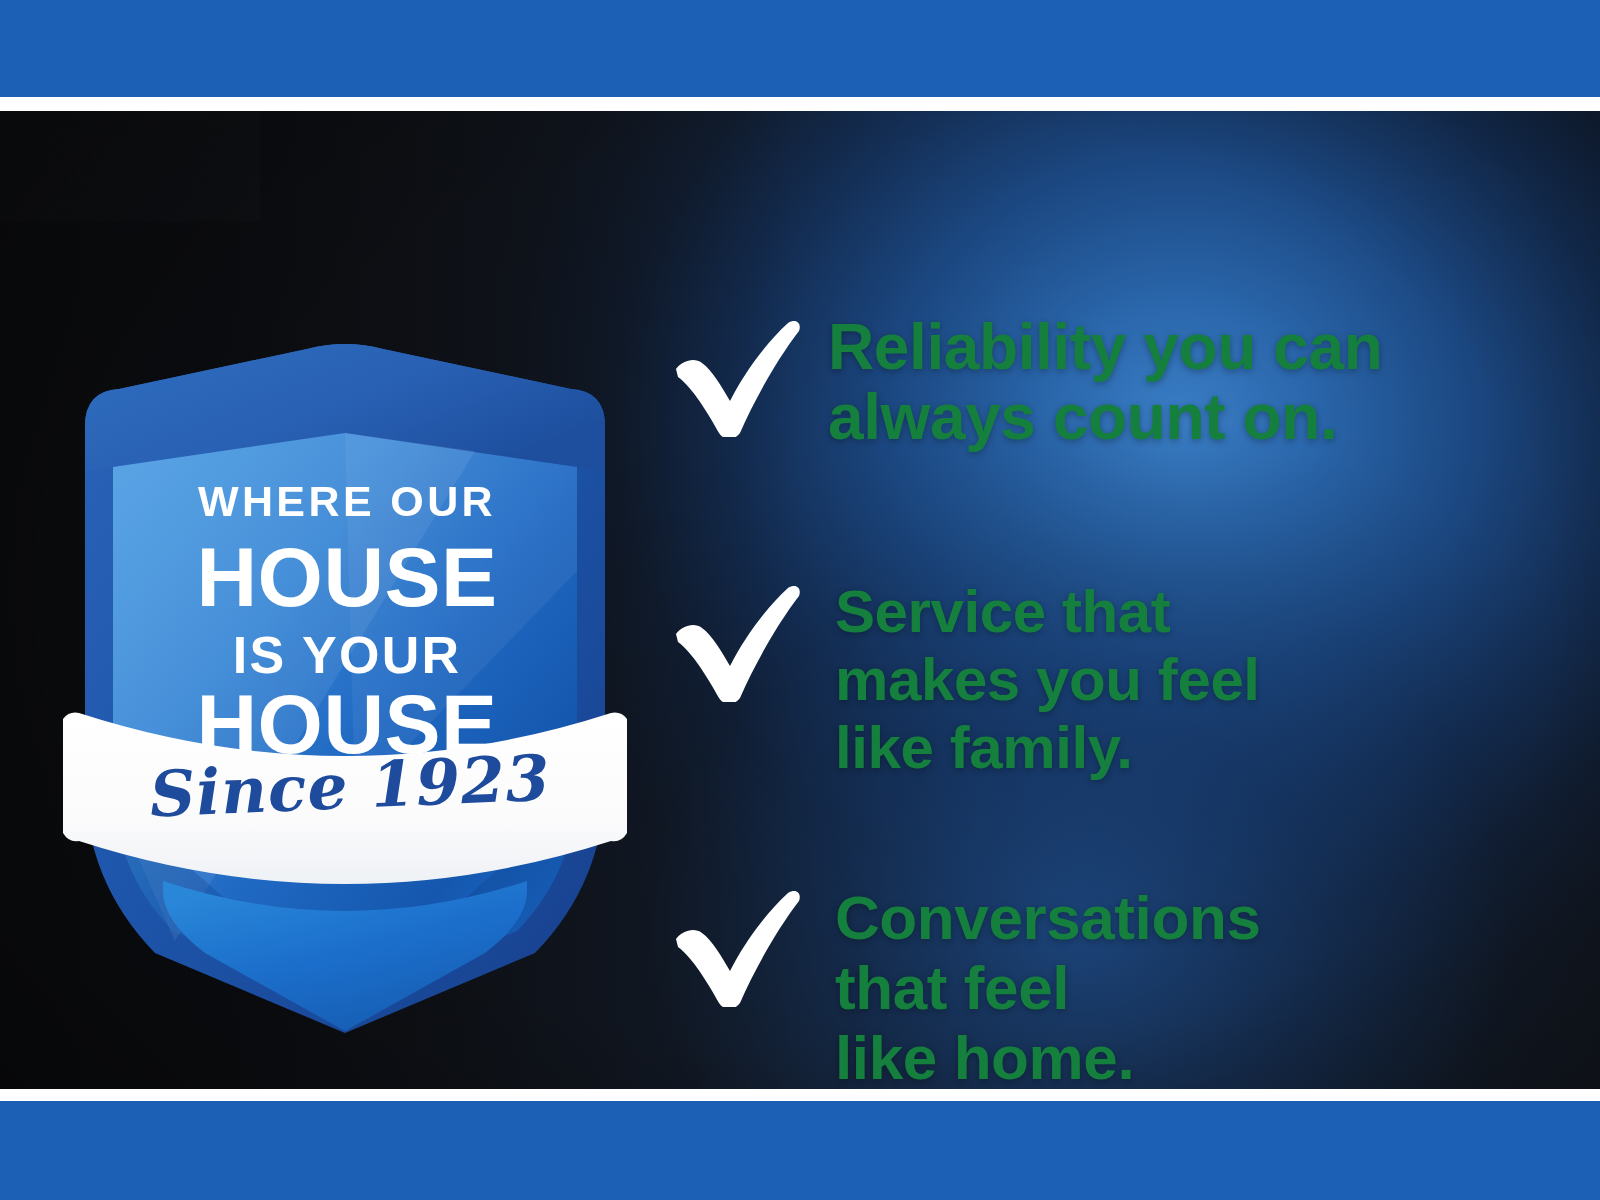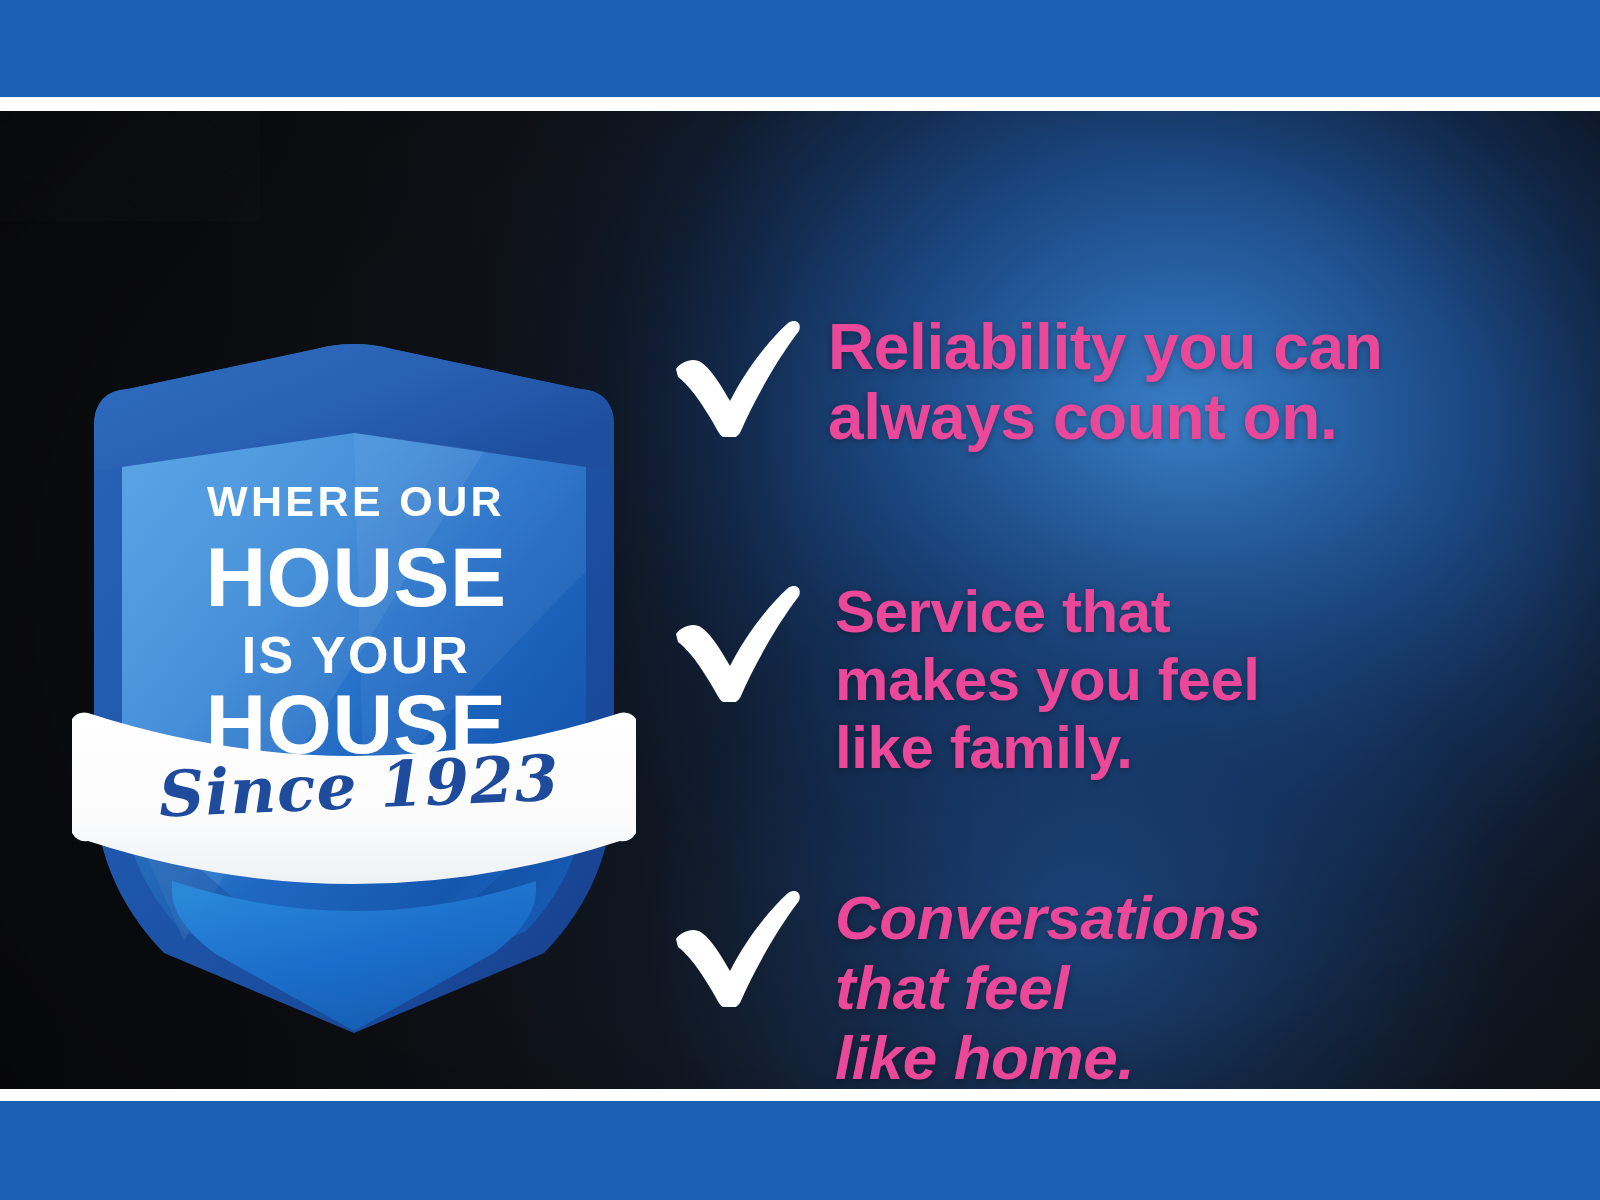--- a/index.html
+++ b/index.html
@@ -67,21 +67,21 @@
   }
   
   #grain{
     position:absolute;inset:-40px;opacity:.30;mix-blend-mode:overlay;
   }
   #grain2{
     position:absolute;inset:-40px;opacity:.18;mix-blend-mode:soft-light;
   }
 
   
-  #shield-wrap{position:absolute;left:64px;top:130px;width:580px;height:820px;}
+  #shield-wrap{position:absolute;left:55px;top:130px;width:580px;height:820px;}
   #shield-svg{display:block;width:580px;height:820px;overflow:visible;}
 
   .sh-txt{
     fill:#ffffff;font-family:"Liberation Sans","DejaVu Sans",sans-serif;
     font-weight:bold;text-anchor:middle;
   }
   .sh-l1{font-size:43px;letter-spacing:3.4px;}
   .sh-l2{font-size:84px;letter-spacing:0.5px;}
   .sh-l3{font-size:52px;letter-spacing:2.2px;}
   .sh-l4{font-size:84px;letter-spacing:0.5px;}
@@ -96,29 +96,29 @@
   .bullet{position:absolute;left:0;width:900px;}
   .b1{top:95px;}
   .b2{top:360px;}
   .b3{top:665px;}
 
   .check{position:absolute;left:8px;top:0;width:140px;height:120px;}
   .check svg{display:block;}
 
   .btext{
     position:absolute;left:175px;top:-4px;width:690px;
-    color:#ec4899;font-weight:bold;
+    color:#15803d;font-weight:bold;
     font-size:63px;line-height:1.10;
     letter-spacing:-0.4px;
     text-shadow:0 2px 7px rgba(0,0,0,0.30);
     white-space:pre-line;
   }
   .b1 .btext{left:168px;font-size:64px;line-height:1.09;}
   .b2 .btext{font-size:60px;line-height:1.13;}
-  .b3 .btext{font-size:62px;line-height:1.13;font-style:italic;}
+  .b3 .btext{font-size:62px;line-height:1.13;}
 </style>
 </head>
 <body>
 
 <div id="poster">
 
   <div class="bar bar-top"></div>
   <div class="bar bar-bottom"></div>
 
   <div id="panel">

